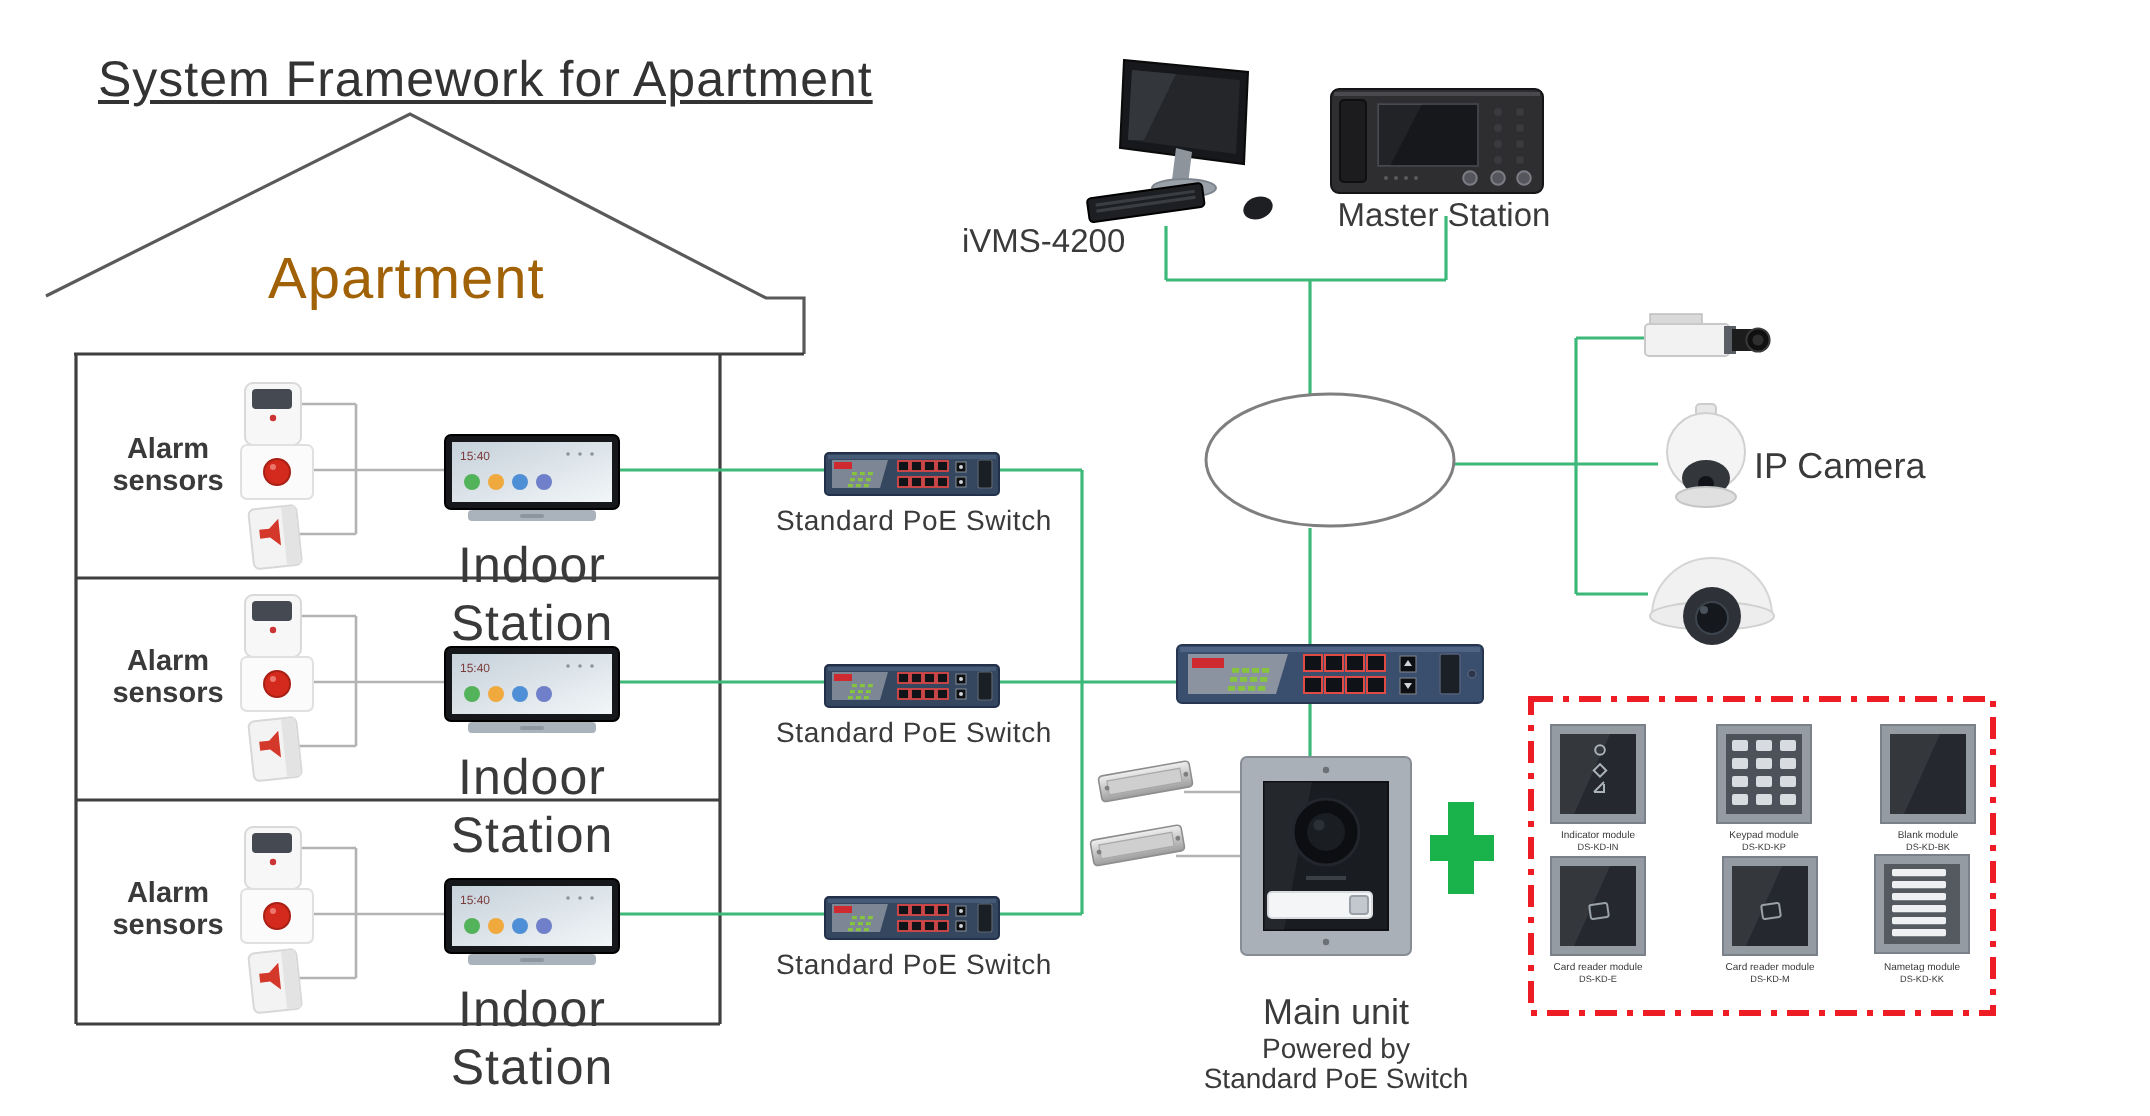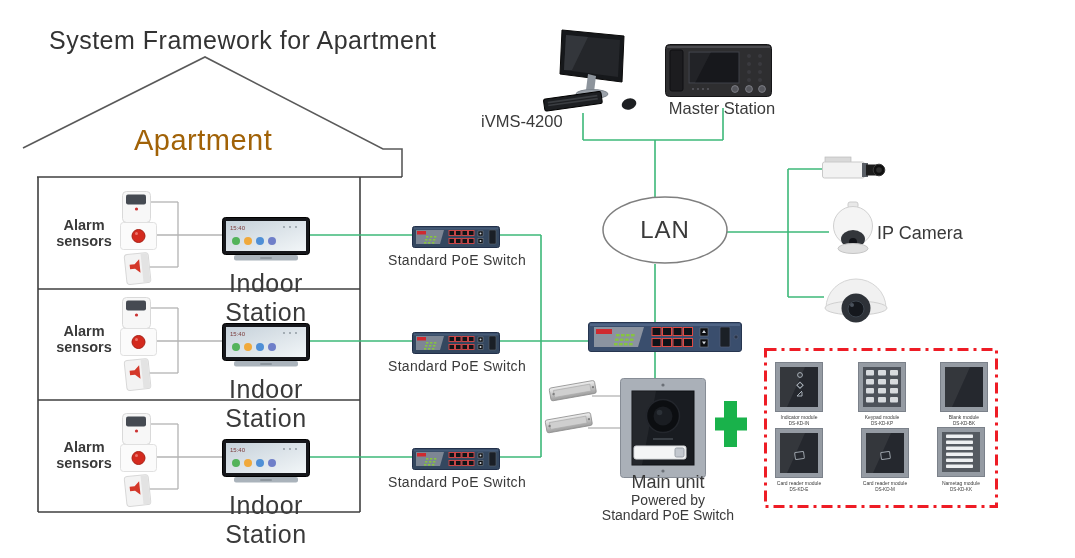--- a/index.html
+++ b/index.html
@@ -3,21 +3,21 @@
 <meta charset="utf-8">
 <style>
   html,body{margin:0;padding:0;background:#fff;}
   #stage{position:relative;width:1075px;height:558px;background:#ffffff;overflow:hidden;
          font-family:"Liberation Sans",sans-serif;color:#3a3a3a;}
   #diagram-svg{position:absolute;left:0;top:0;}
   svg text{font-family:"Liberation Sans",sans-serif;}
   .label{position:absolute;color:#3a3a3a;line-height:1.15;}
   .center{text-align:center;}
   .pre{white-space:pre-line;}
-  .title{font-size:25px;letter-spacing:.5px;color:#333;}
+  .title{font-size:25px;letter-spacing:.5px;color:#333;text-decoration:underline;}
   .apartment{font-size:29px;letter-spacing:.5px;color:#a16207;}
   .row-label{font-size:14.5px;line-height:16px;font-weight:bold;}
   .station-label{font-size:25px;letter-spacing:.5px;}
   .switch-label{font-size:14px;letter-spacing:.3px;}
   .dev-label{font-size:16.5px;}
   .lan-label{font-size:24px;letter-spacing:1px;}
   .ipcam-label{font-size:18px;}
   .mu1{font-size:18px;} .mu2{font-size:14px;line-height:15px;}
   .ext-label{font-size:18px;letter-spacing:.4px;}
 </style>
@@ -392,23 +392,22 @@
 <div class="label station-label center" style="left:200px;top:269px;width:132px;">Indoor Station</div>
 <div class="label station-label center" style="left:200px;top:375px;width:132px;">Indoor Station</div>
 <div class="label station-label center" style="left:200px;top:491px;width:132px;">Indoor Station</div>
 
 <div class="label switch-label center" style="left:381px;top:252px;width:152px;">Standard PoE Switch</div>
 <div class="label switch-label center" style="left:381px;top:358px;width:152px;">Standard PoE Switch</div>
 <div class="label switch-label center" style="left:381px;top:474px;width:152px;">Standard PoE Switch</div>
 
 <div class="label dev-label" style="left:481px;top:112px;">iVMS-4200</div>
 <div class="label dev-label center" style="left:662px;top:99px;width:120px;">Master Station</div>
-<div class="label lan-label center" style="left:603px;top:216px;width:124px;">LAN</div>
 <div class="label ipcam-label" style="left:877px;top:223px;">IP Camera</div>
 
-<div class="label center" style="left:593px;top:472px;width:150px;">
+<div class="label center" style="left:593px;top:496px;width:150px;">
   <div class="mu1">Main unit</div>
   <div class="mu2">Powered by</div>
   <div class="mu2">Standard PoE Switch</div>
 </div>
 
 
 </div>
 
 </body></html>

